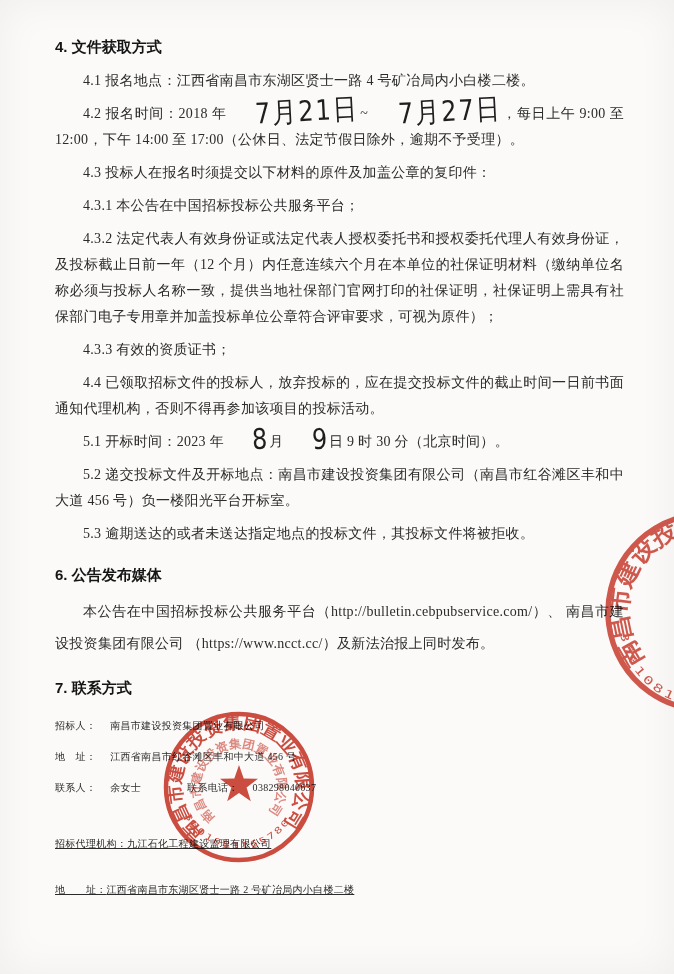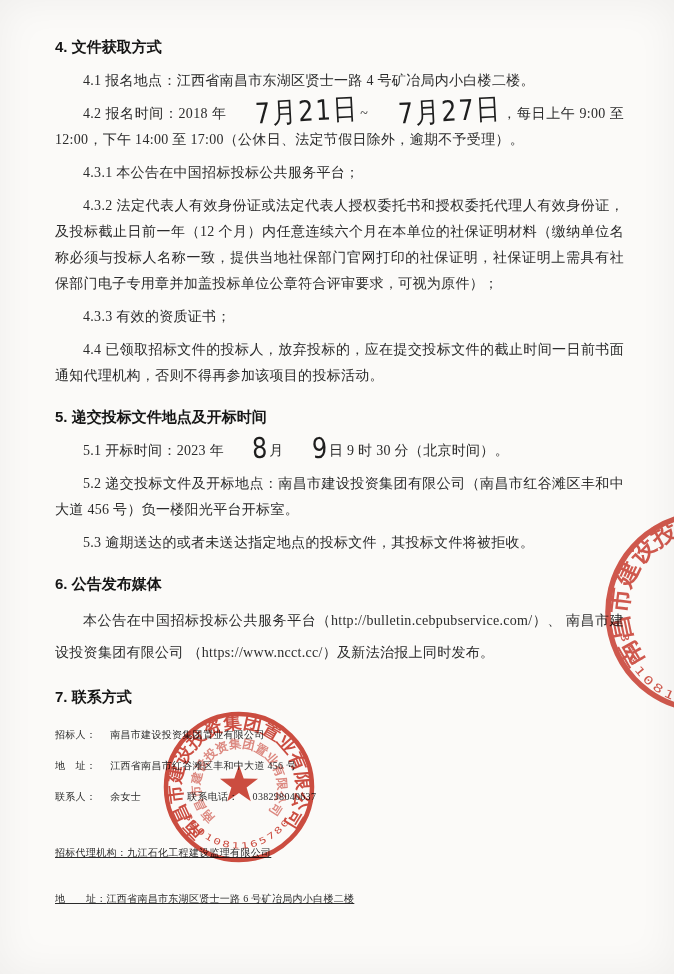--- a/index.html
+++ b/index.html
@@ -42,26 +42,26 @@
 </style>
 </head>
 <body>
 
 <div class="page">
   <div class="content">
 
     <h2 class="sec">4. 文件获取方式</h2>
     <p class="body">4.1 报名地点：江西省南昌市东湖区贤士一路 4 号矿冶局内小白楼二楼。</p>
     <p class="body"><span>4.2 报名时间：2018 年</span><span class="hw">7月21日</span><span class="tilde">~</span><span class="hw">7月27日</span><span>，每日上午 9:00 至 12:00，下午 14:00 至 17:00（公休日、法定节假日除外，逾期不予受理）。</span></p>
+    <p class="body">4.3 投标人在报名时须提交以下材料的原件及加盖公章的复印件：</p>
     <p class="body">4.3.1 本公告在中国招标投标公共服务平台；</p>
     <p class="body">4.3.2 法定代表人有效身份证或法定代表人授权委托书和授权委托代理人有效身份证，及投标截止日前一年（12 个月）内任意连续六个月在本单位的社保证明材料（缴纳单位名称必须与投标人名称一致，提供当地社保部门官网打印的社保证明，社保证明上需具有社保部门电子专用章并加盖投标单位公章符合评审要求，可视为原件）；</p>
     <p class="body">4.3.3 有效的资质证书；</p>
     <p class="body">4.4 已领取招标文件的投标人，放弃投标的，应在提交投标文件的截止时间一日前书面通知代理机构，否则不得再参加该项目的投标活动。</p>
 
-    <h2 class="sec mt">5. 递交投标文件地点及开标时间</h2>
     <p class="body"><span>5.1 开标时间：2023 年</span><span class="hw">8</span><span>月</span><span class="hw">9</span><span>日 9 时 30 分（北京时间）。</span></p>
     <p class="body">5.2 递交投标文件及开标地点：南昌市建设投资集团有限公司（南昌市红谷滩区丰和中大道 456 号）负一楼阳光平台开标室。</p>
     <p class="body">5.3 逾期送达的或者未送达指定地点的投标文件，其投标文件将被拒收。</p>
 
     <h2 class="sec mt">6. 公告发布媒体</h2>
     <p class="body wide">本公告在中国招标投标公共服务平台（http://bulletin.cebpubservice.com/）、 南昌市建设投资集团有限公司 （https://www.ncct.cc/）及新法治报上同时发布。</p>
 
     <h2 class="sec mt">7. 联系方式</h2>
     <div class="contacts">
       <div class="crow">
@@ -71,21 +71,21 @@
         <span class="lab">地　址：</span><span>江西省南昌市红谷滩区丰和中大道 456 号</span>
       </div>
       <div class="crow">
         <span class="lab">联系人：</span><span>余女士</span><span class="gap"></span><span class="lab">联系电话：</span><span>038298040637</span>
       </div>
       <div class="agency">
         <div class="crow">
           <span>招标代理机构：</span><span>九江石化工程建设监理有限公司</span>
         </div>
         <div class="crow">
-          <span>地　　址：</span><span>江西省南昌市东湖区贤士一路 6 号矿冶局内小白楼二楼</span>
+          <span>地　　址：</span><span>江西省南昌市东湖区贤士一路 2 号矿冶局内小白楼二楼</span>
         </div>
       </div>
     </div>
   </div>
 
   <svg class="seal seal-center" width="174" height="174" viewBox="0 0 174 174">
     <g stroke="none" fill="#c93528">
       <circle cx="87" cy="87" r="73" fill="none" stroke="#c93528" stroke-width="4.5"></circle>
       <defs>
         <path id="ringPath" d="M 51.6 132.3 A 58 58 0 1 1 122.4 132.3" fill="none"></path>

